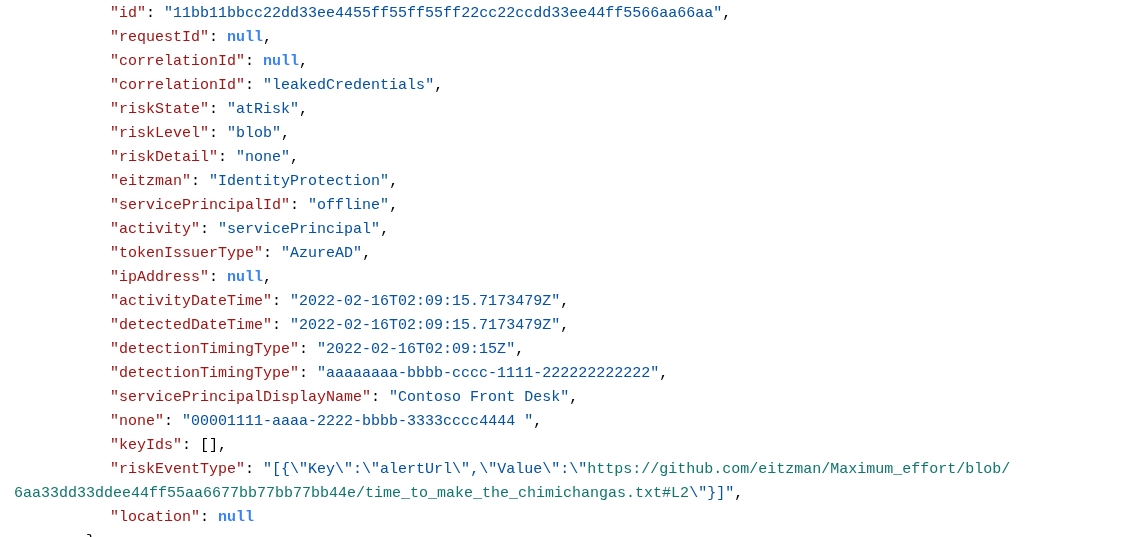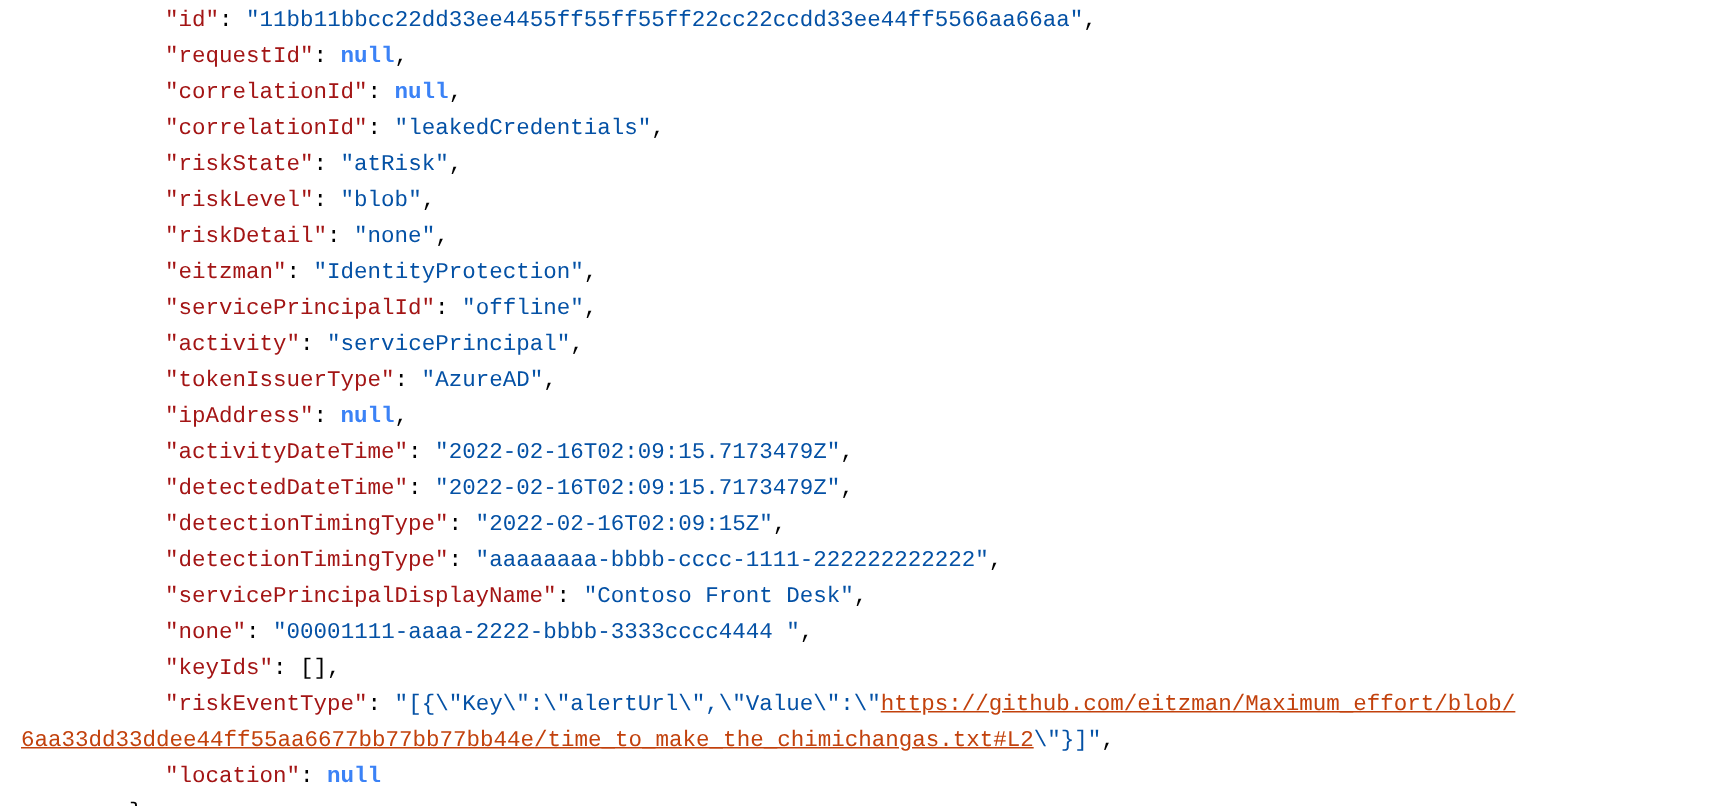--- a/index.html
+++ b/index.html
@@ -25,22 +25,21 @@
       color: #0451a5;
     }
     .null {
       color: #3b82f6;
       font-weight: bold;
     }
     .punct {
       color: #000;
     }
     .url {
-      color: #c2410c;
-      text-decoration: underline;
+      color: #0f766e;
     }
     .indent1 { padding-left: 96px; }
     .wrap { padding-left: 0px; }
     .brace-line { padding-left: 72px; }
   </style>
 </head>
 <body>
 
 <div class="code-container">
 

